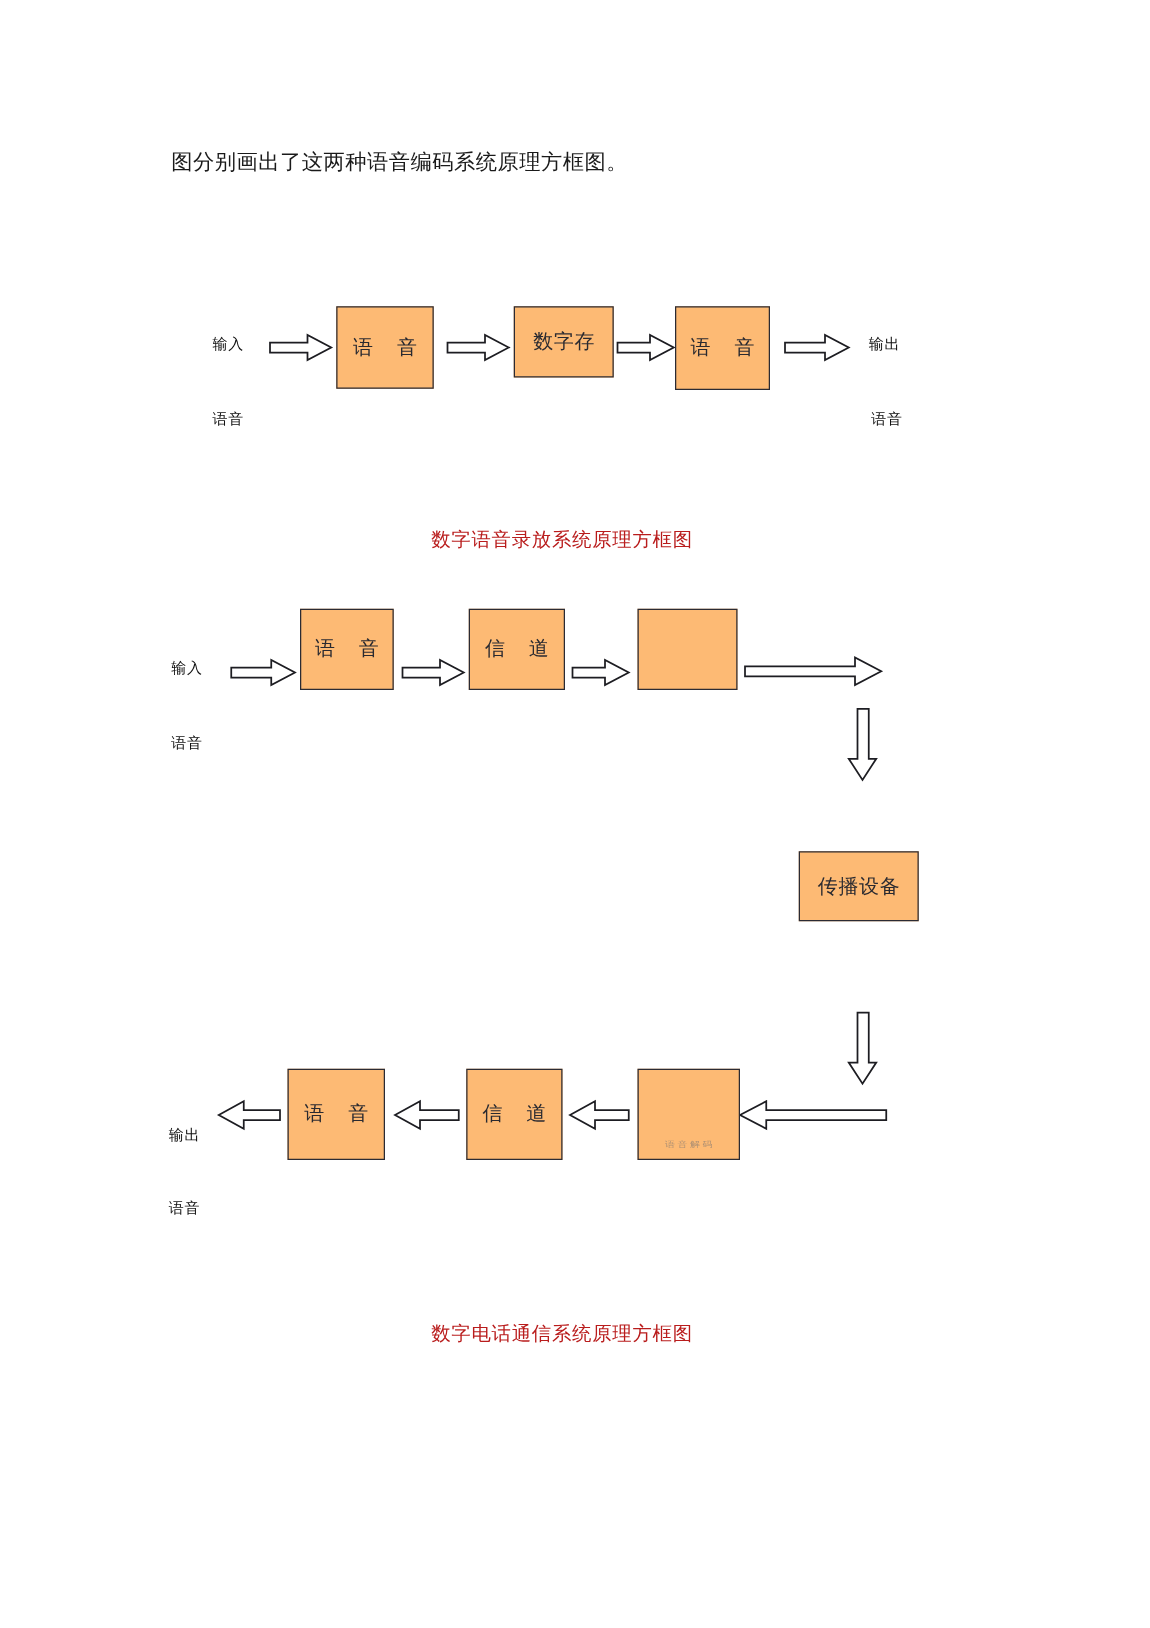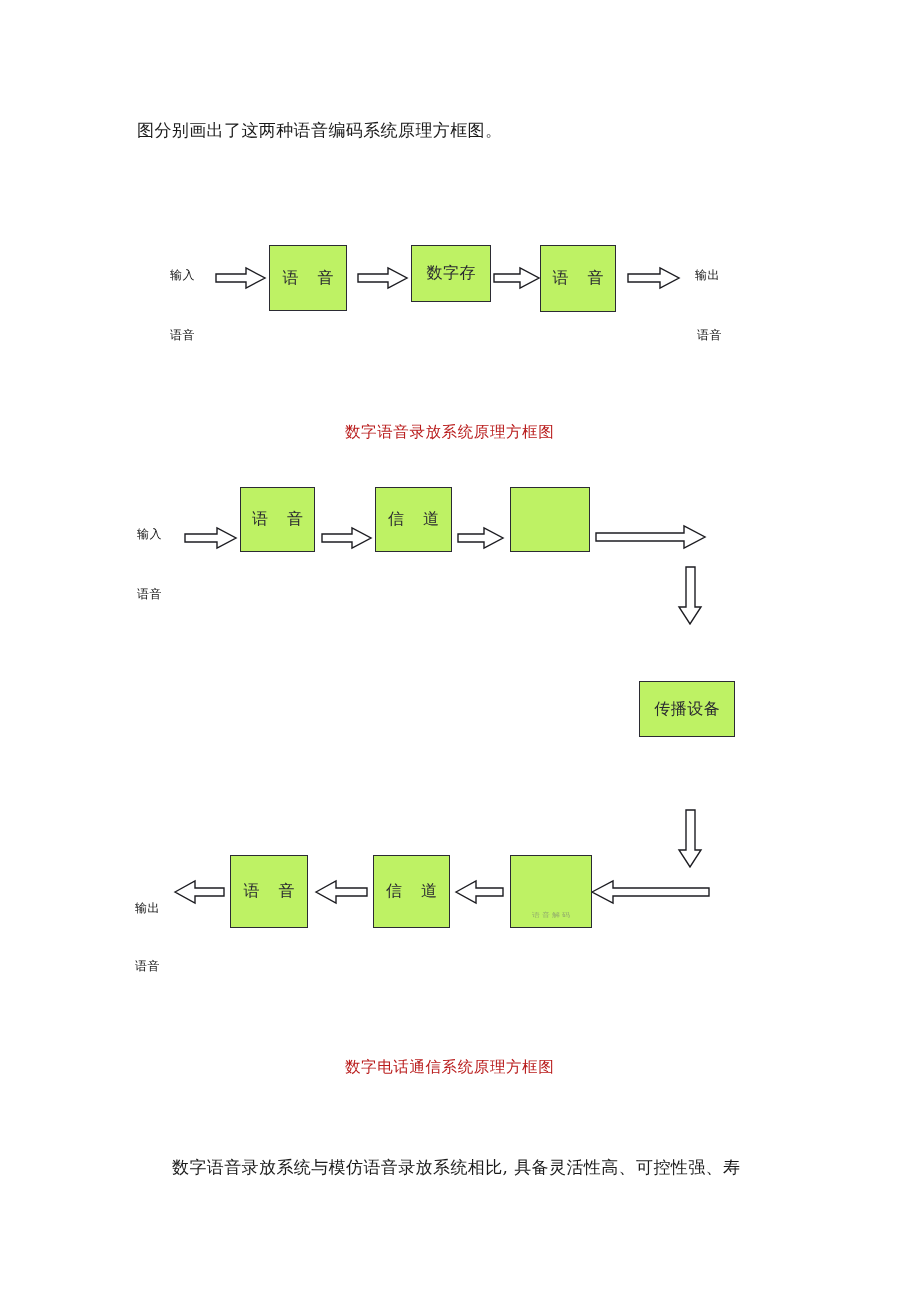--- a/index.html
+++ b/index.html
@@ -46,21 +46,21 @@
     line-height: 22px;
     letter-spacing: 0.5px;
     white-space: nowrap;
     color: #111111;
   }
 
   
   .box {
     position: absolute;
     border: 1.4px solid #2b2b33;
-    background: #bef264;
+    background: #fdba74;
     box-sizing: border-box;
     display: flex;
     align-items: center;
     justify-content: center;
   }
   .box .box-text {
     font-size: 16px;
     letter-spacing: 7px;
     text-indent: 7px;
     color: #2a2a30;
@@ -238,15 +238,14 @@
     <svg width="50" height="26" viewBox="0 0 50 26">
       <polygon points="0,13 20,2 20,9 49,9 49,17 20,17 20,24"></polygon>
     </svg>
   </div>
 
   <div class="lbl" style="left:135px; top:897px;">输出</div>
   <div class="lbl" style="left:135px; top:955px;">语音</div>
 
   <div class="caption" style="left:345px; top:1056px;">数字电话通信系统原理方框图</div>
 
-  <div class="para" style="left:172px; top:1154px;">数字语音录放系统与模仿语音录放系统相比, 具备灵活性高、可控性强、寿</div>
 
 </div>
 
 </body></html>

